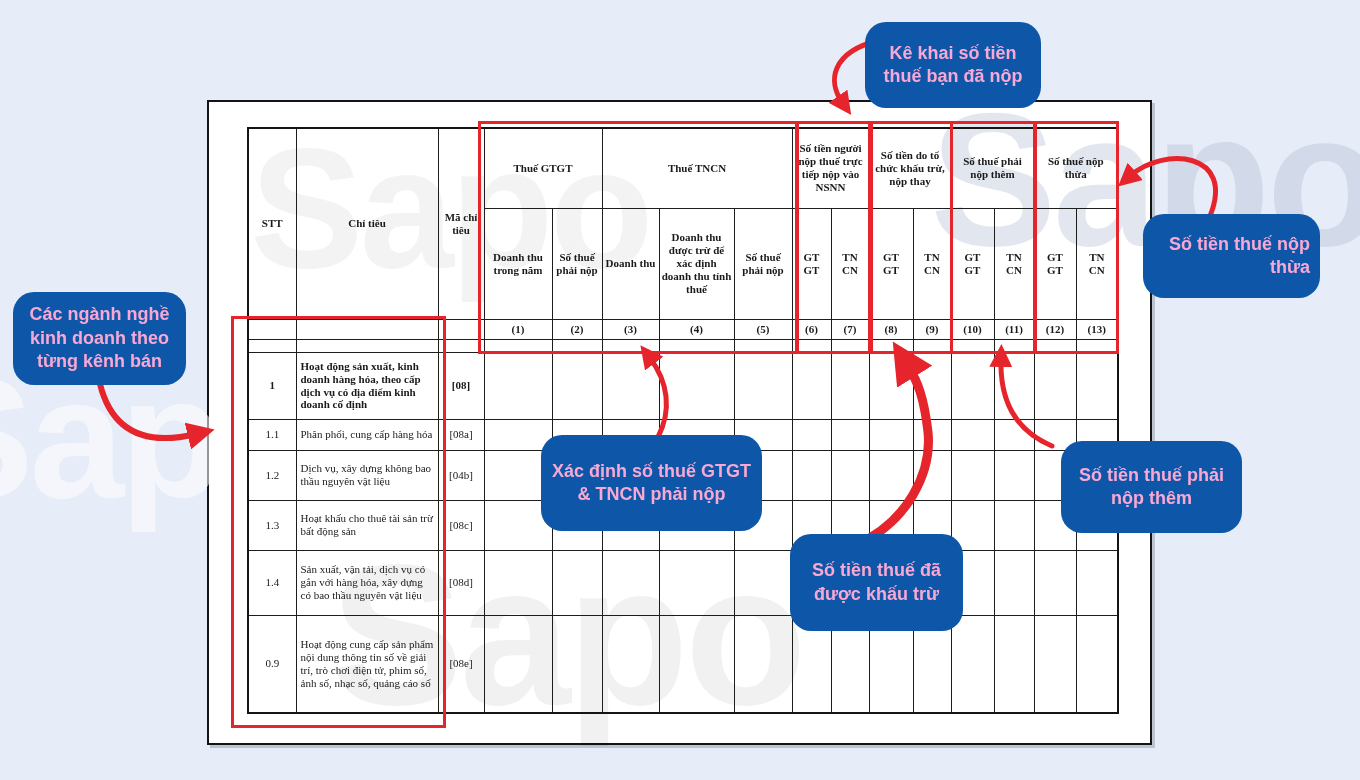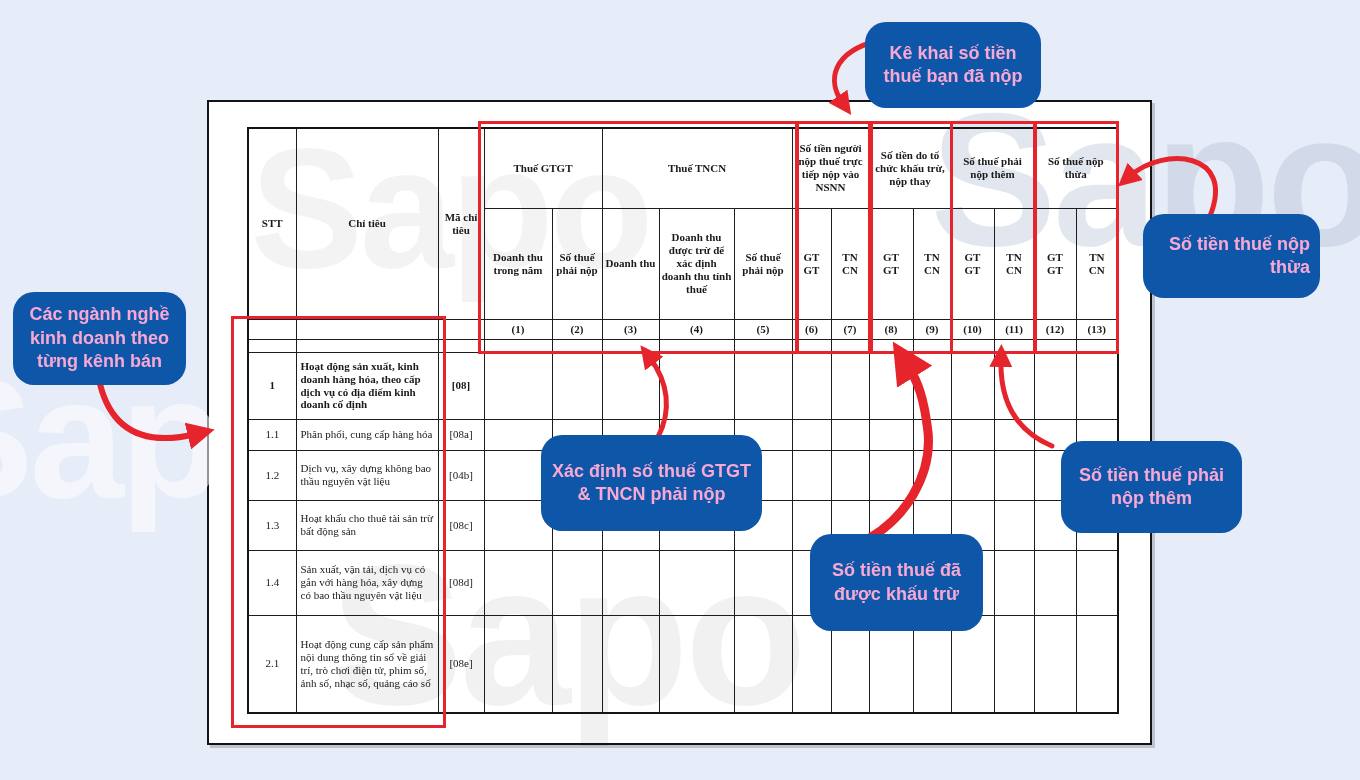--- a/index.html
+++ b/index.html
@@ -60,21 +60,21 @@
   .callout{
     position:absolute;z-index:10;background:#0e57a8;color:#f9a8d4;
     border-radius:21px;display:flex;align-items:center;justify-content:center;
     text-align:center;font-size:18px;line-height:1.3;font-weight:bold;
     padding:6px 10px;box-sizing:border-box;
   }
   .c-kekhai   {left:865px;top:22px; width:176px;height:86px;}
   .c-nopthua  {left:1143px;top:214px;width:177px;height:84px;text-align:right;}
   .c-nganhnghe{left:13px;  top:292px;width:173px;height:93px;}
   .c-xacdinh  {left:541px; top:435px;width:221px;height:96px;}
-  .c-khautru  {left:790px; top:534px;width:173px;height:97px;margin-left:20px;}
+  .c-khautru  {left:790px; top:534px;width:173px;height:97px;}
   .c-nopthem  {left:1036px;top:441px;width:181px;height:92px;margin-left:25px;}
 </style>
 </head>
 <body>
 
 <div class="page"></div>
 
 <div class="wm wm1">Sapo</div>
 <div class="wm wm2">Sapo</div>
 <div class="wm wm3">Sapo</div>
@@ -254,21 +254,21 @@
         <td></td>
         <td></td>
         <td></td>
         <td></td>
         <td></td>
         <td></td>
         <td></td>
         <td></td>
   </tr>
   <tr style="height:98px">
-    <td>2.1</td>
+    <td>0.9</td>
     <td class="cell-chitieu">Hoạt động cung cấp sản phẩm nội dung thông tin số về giải trí, trò chơi điện tử, phim số, ảnh số, nhạc số, quảng cáo số</td>
     <td>[08e]</td>
     <td></td>
         <td></td>
         <td></td>
         <td></td>
         <td></td>
         <td></td>
         <td></td>
         <td></td>

